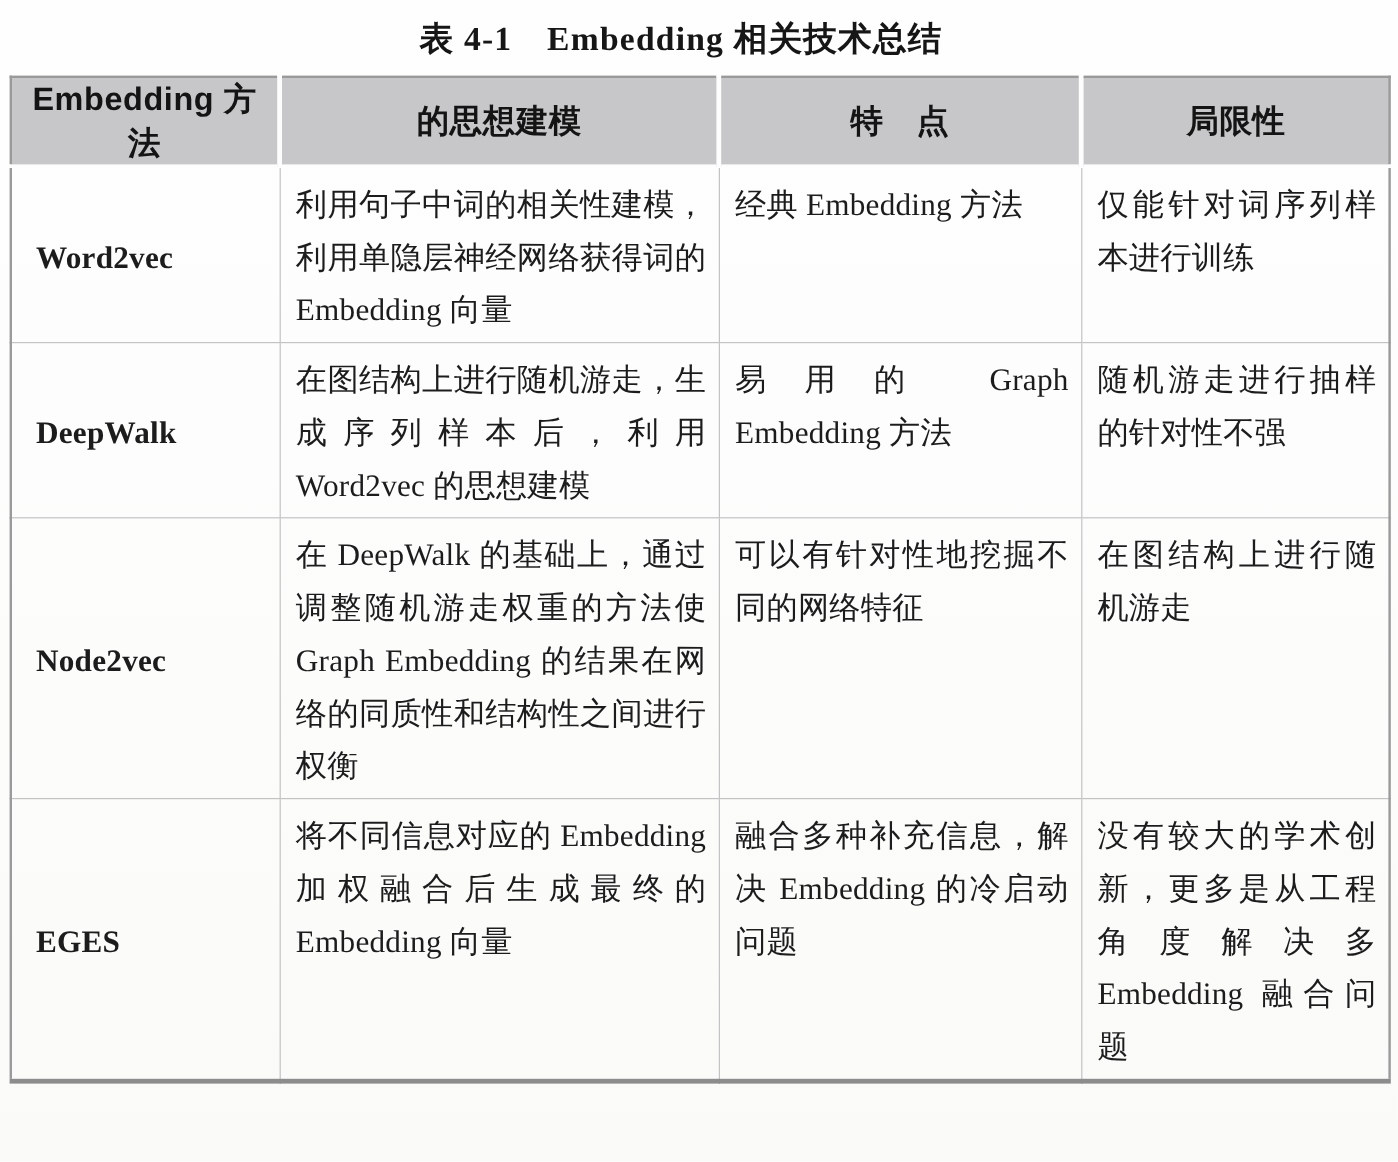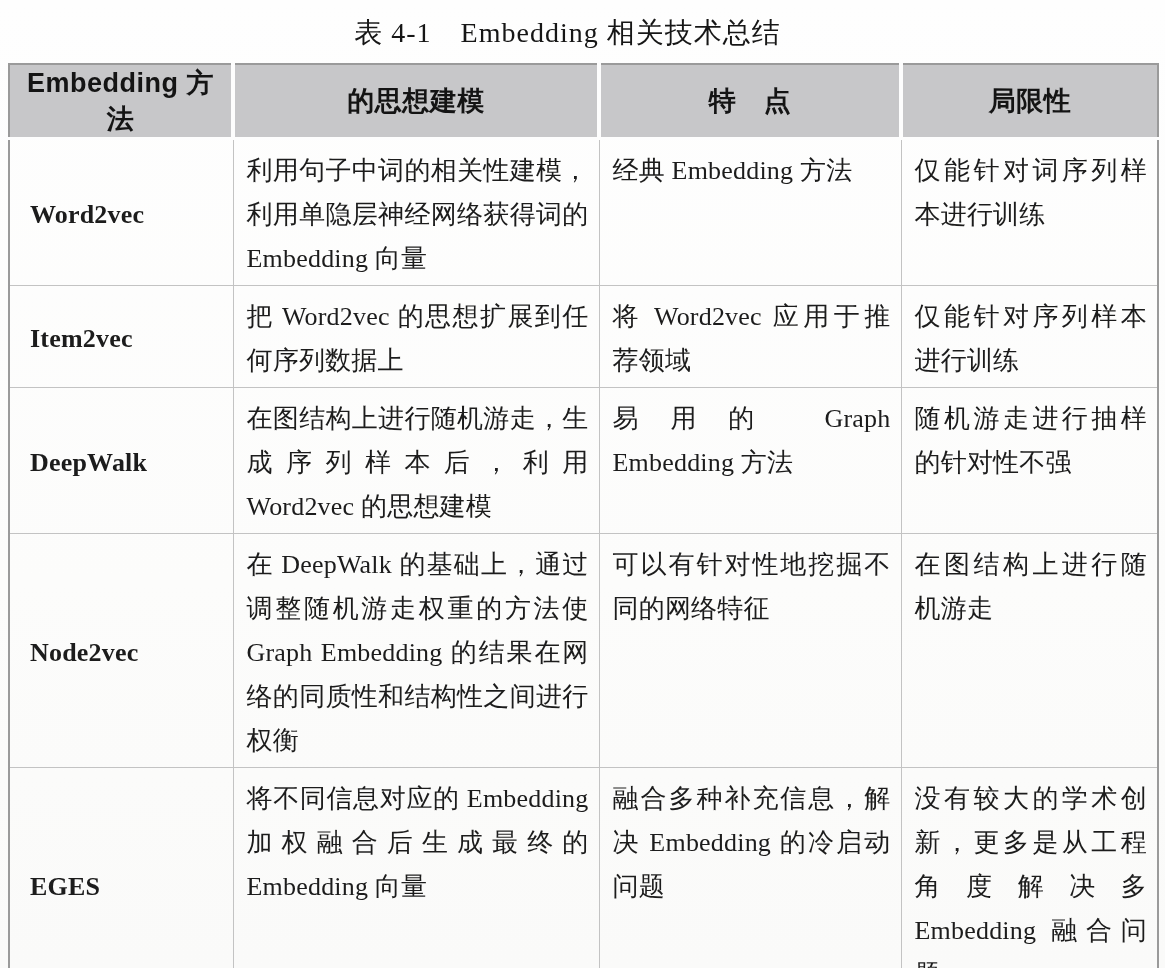--- a/index.html
+++ b/index.html
@@ -13,21 +13,21 @@
   .page{
     position:relative;
     width:1165px;height:968px;
     background:linear-gradient(180deg,#fefefe 0%,#fcfcfb 60%,#fafaf9 100%);
   }
   .title{
     position:absolute;
     top:14px;left:0;right:30px;
     text-align:center;
     font-size:28px;
-    font-weight:normal;
+    font-weight:bold;
     letter-spacing:1px;
     color:#161616;
     white-space:pre-wrap;
   }
   table.emb{
     position:absolute;
     top:63px;left:8px;
     width:1149px;
     border-collapse:collapse;
     table-layout:fixed;
@@ -101,26 +101,20 @@
         <th>局限性</th>
       </tr>
     </thead>
     <tbody>
       <tr class="r0">
         <td class="method">Word2vec</td>
         <td class="just">利用句子中词的相关性建模，利用单隐层神经网络获得词的 Embedding 向量</td>
         <td class="just">经典 Embedding 方法</td>
         <td class="just">仅能针对词序列样本进行训练</td>
       </tr>
-      <tr class="r1">
-        <td class="method">Item2vec</td>
-        <td class="just">把 Word2vec 的思想扩展到任何序列数据上</td>
-        <td class="just">将 Word2vec 应用于推荐领域</td>
-        <td class="just">仅能针对序列样本进行训练</td>
-      </tr>
       <tr class="r2">
         <td class="method">DeepWalk</td>
         <td class="just">在图结构上进行随机游走，生成序列样本后，利用 Word2vec 的思想建模</td>
         <td class="just">易用的 Graph Embedding 方法</td>
         <td class="just">随机游走进行抽样的针对性不强</td>
       </tr>
       <tr class="r3">
         <td class="method">Node2vec</td>
         <td class="just">在 DeepWalk 的基础上，通过调整随机游走权重的方法使 Graph Embedding 的结果在网络的同质性和结构性之间进行权衡</td>
         <td class="just">可以有针对性地挖掘不同的网络特征</td>

